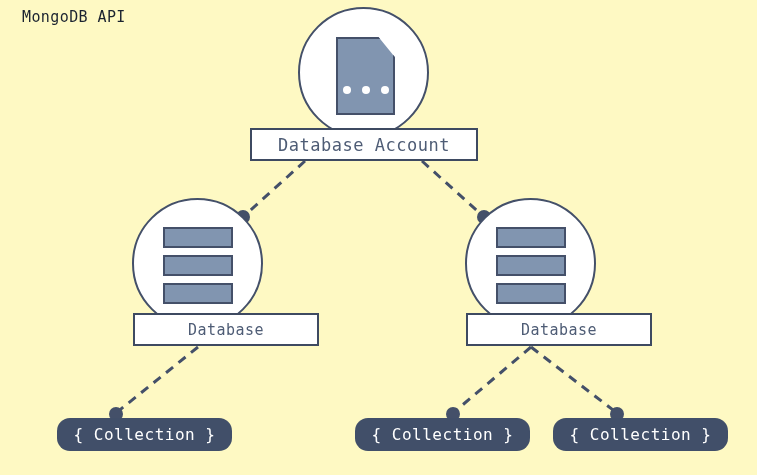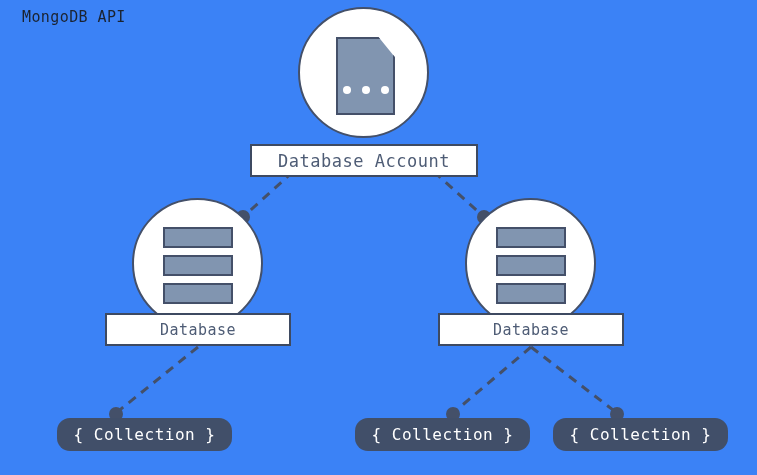--- a/index.html
+++ b/index.html
@@ -11,21 +11,21 @@
   body {
     font-family: "DejaVu Sans Mono", monospace;
     width: 757px;
     height: 475px;
     overflow: hidden;
   }
   #canvas {
     position: relative;
     width: 757px;
     height: 475px;
-    background: #3b82f6;
+    background: #fef9c3;
   }
   #edges {
     position: absolute;
     left: 0;
     top: 0;
     width: 757px;
     height: 475px;
     pointer-events: none;
   }
 
@@ -110,20 +110,21 @@
     color: #4e5c75;
     white-space: nowrap;
   }
   .label-box.account {
     font-size: 17px;
     letter-spacing: 0.5px;
   }
   .label-box.database {
     font-size: 15px;
     letter-spacing: 0.5px;
+    margin-left: 28px;
   }
 
   .collection-box {
     position: absolute;
     box-sizing: border-box;
     display: flex;
     align-items: center;
     justify-content: center;
     background: #414f69;
     color: #ffffff;
@@ -160,21 +161,21 @@
 
   <div class="node-circle" style="left:298px; top:7px; width:131px; height:131px;"></div>
   <div class="doc-icon" style="left:336px; top:37px; width:59px; height:78px;">
     <div class="doc-shape"></div>
     <div class="doc-dots">
       <span class="doc-dot"></span>
       <span class="doc-dot"></span>
       <span class="doc-dot"></span>
     </div>
   </div>
-  <div class="label-box account" style="left:250px; top:144px; width:228px; height:33px;">Database Account</div>
+  <div class="label-box account" style="left:250px; top:128px; width:228px; height:33px;">Database Account</div>
 
   <div class="node-circle" style="left:132px; top:198px; width:131px; height:131px;"></div>
   <div class="db-stack" style="left:163px; top:227px; width:70px;">
     <div class="db-bar"></div>
     <div class="db-bar"></div>
     <div class="db-bar"></div>
   </div>
   <div class="label-box database" style="left:105px; top:313px; width:186px; height:33px;">Database</div>
 
   <div class="node-circle" style="left:465px; top:198px; width:131px; height:131px;"></div>

